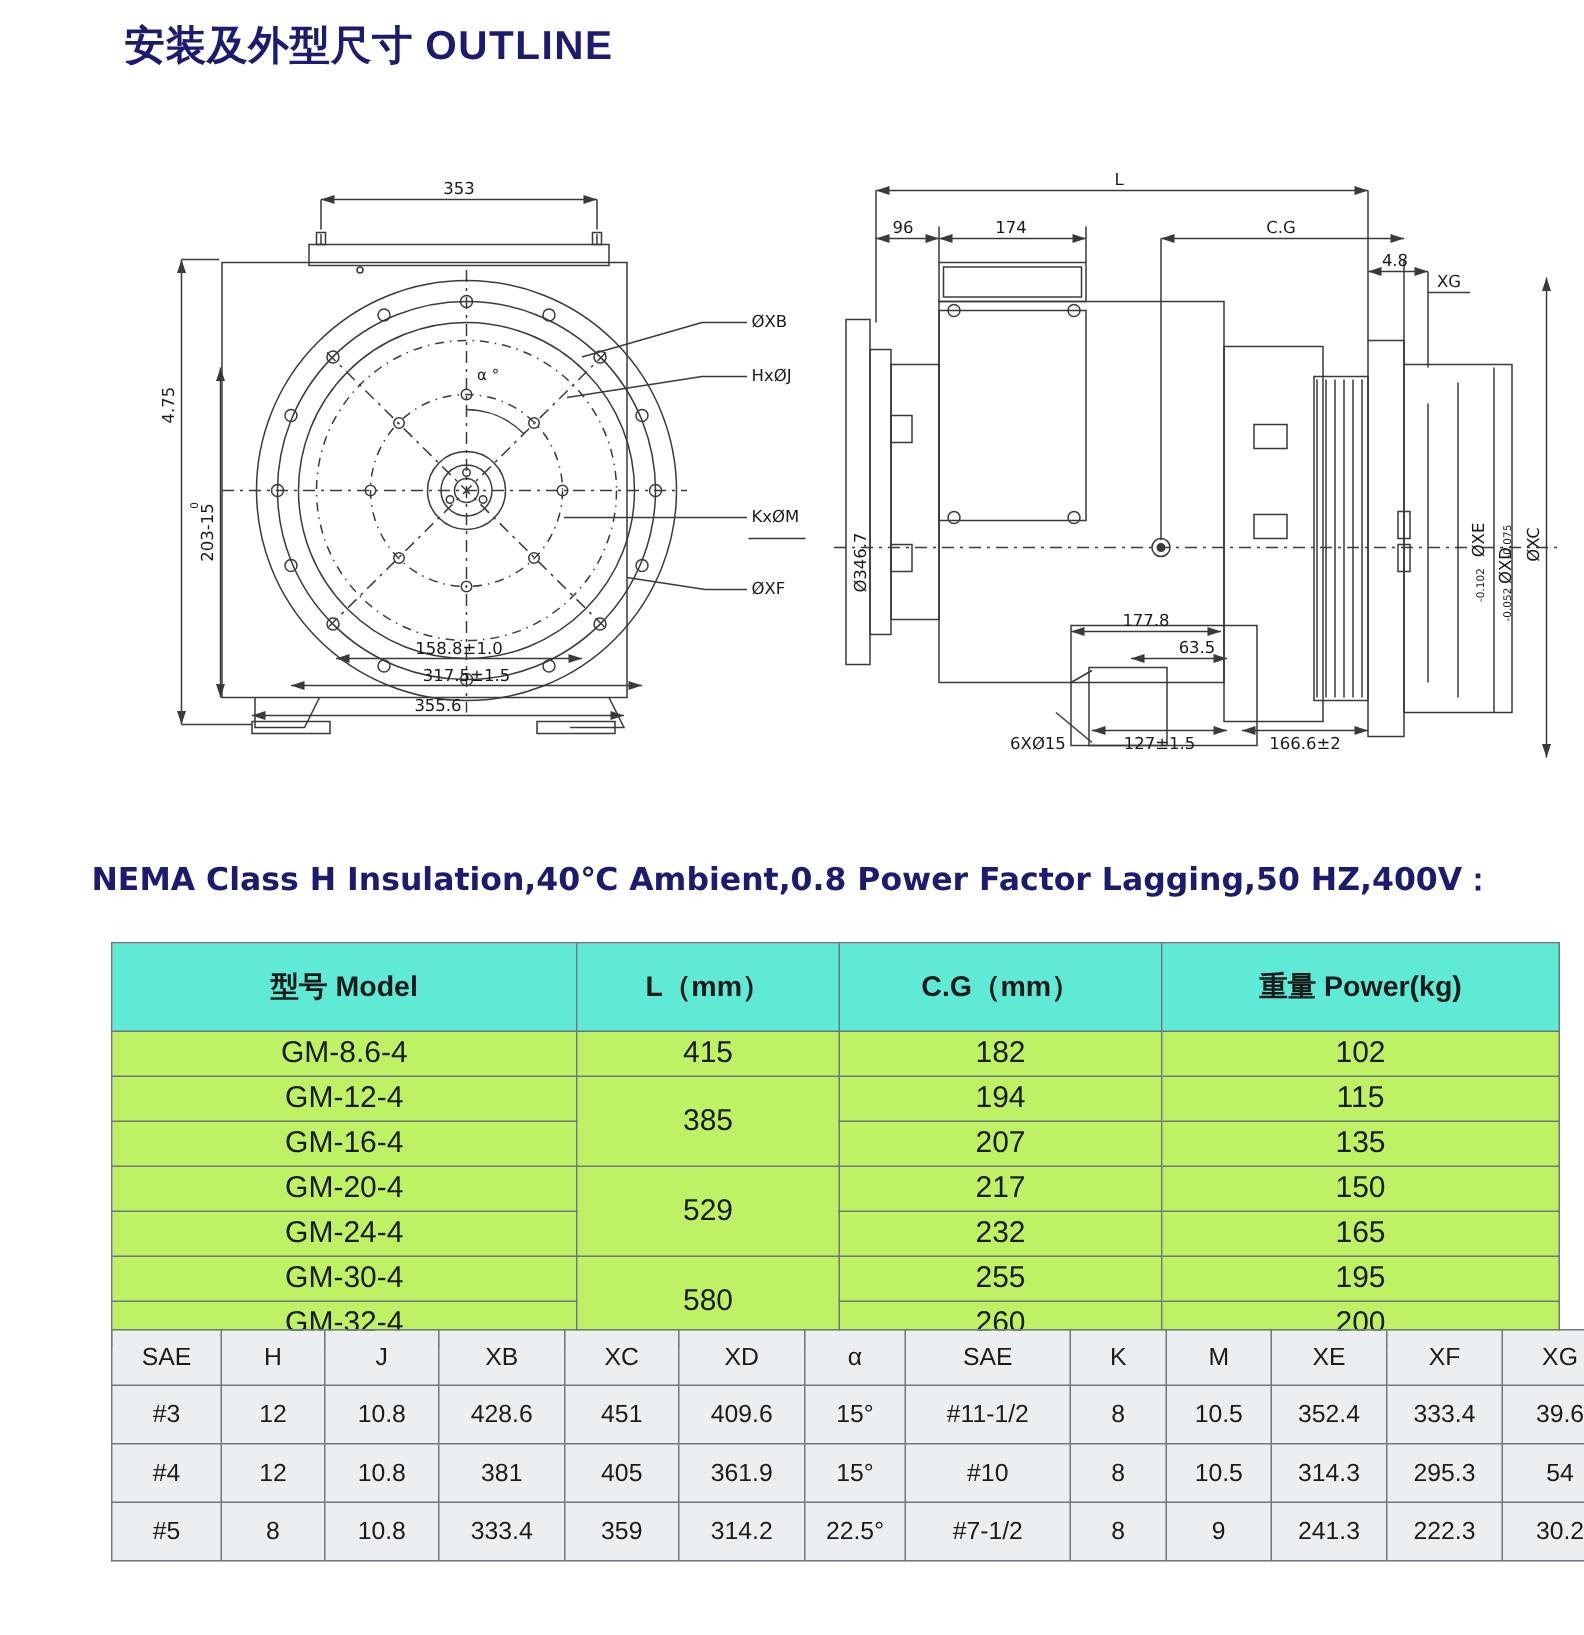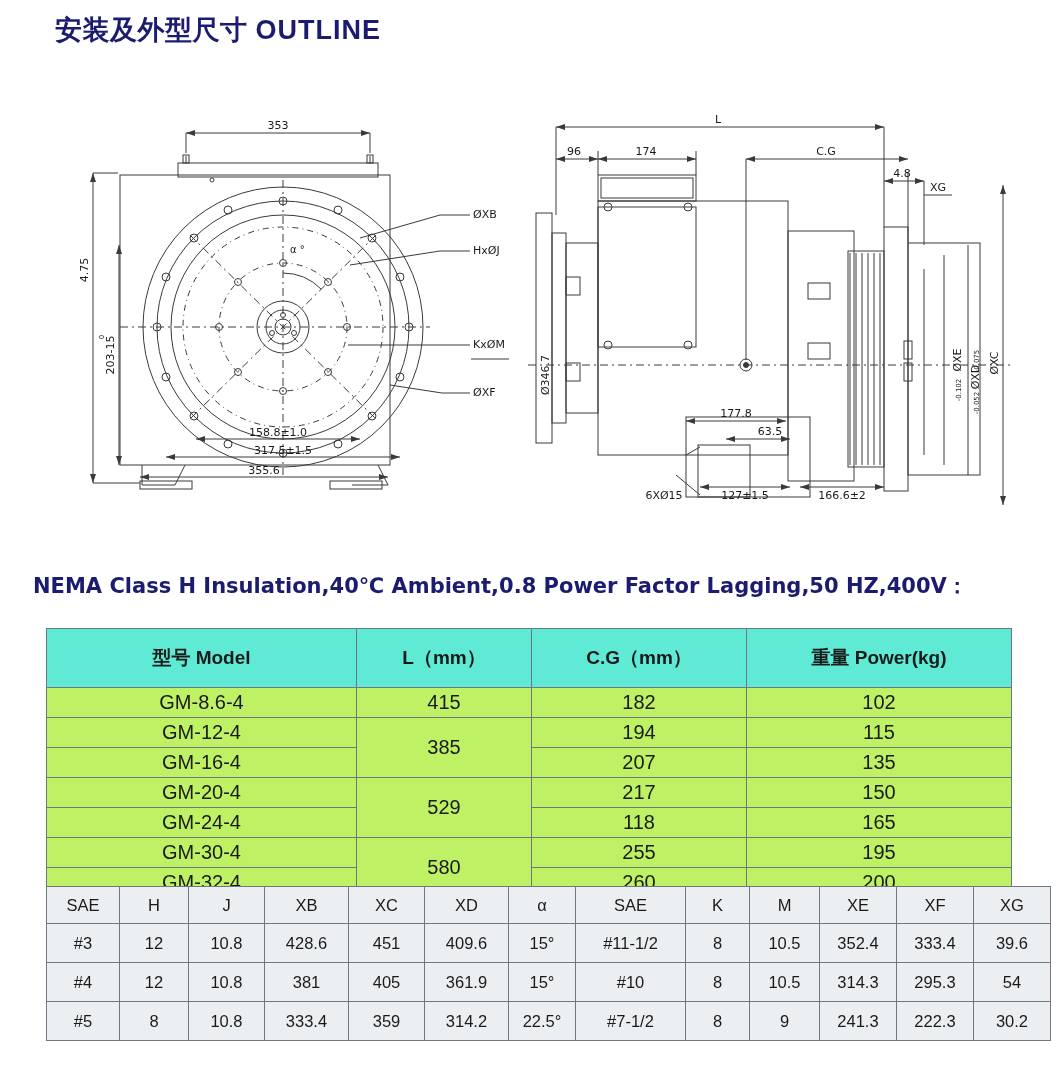--- a/index.html
+++ b/index.html
@@ -12,20 +12,21 @@
     height: 1090px;
     position: relative;
     font-family: "Liberation Sans", sans-serif;
     color: #000;
     overflow: hidden;
   }
   .page {
     position: relative;
     width: 1024px;
     height: 1090px;
+    margin-left: 28px;
   }
   
   .title {
     position: absolute;
     left: 55px;
     top: 12px;
     font-size: 27px;
     font-weight: bold;
     color: #1b1b6f;
     letter-spacing: 0.5px;
@@ -429,21 +430,21 @@
         <td>135</td>
       </tr>
       <tr>
         <td>GM-20-4</td>
         <td rowspan="2">529</td>
         <td>217</td>
         <td>150</td>
       </tr>
       <tr>
         <td>GM-24-4</td>
-        <td>118</td>
+        <td>232</td>
         <td>165</td>
       </tr>
       <tr>
         <td>GM-30-4</td>
         <td rowspan="2">580</td>
         <td>255</td>
         <td>195</td>
       </tr>
       <tr>
         <td>GM-32-4</td>

